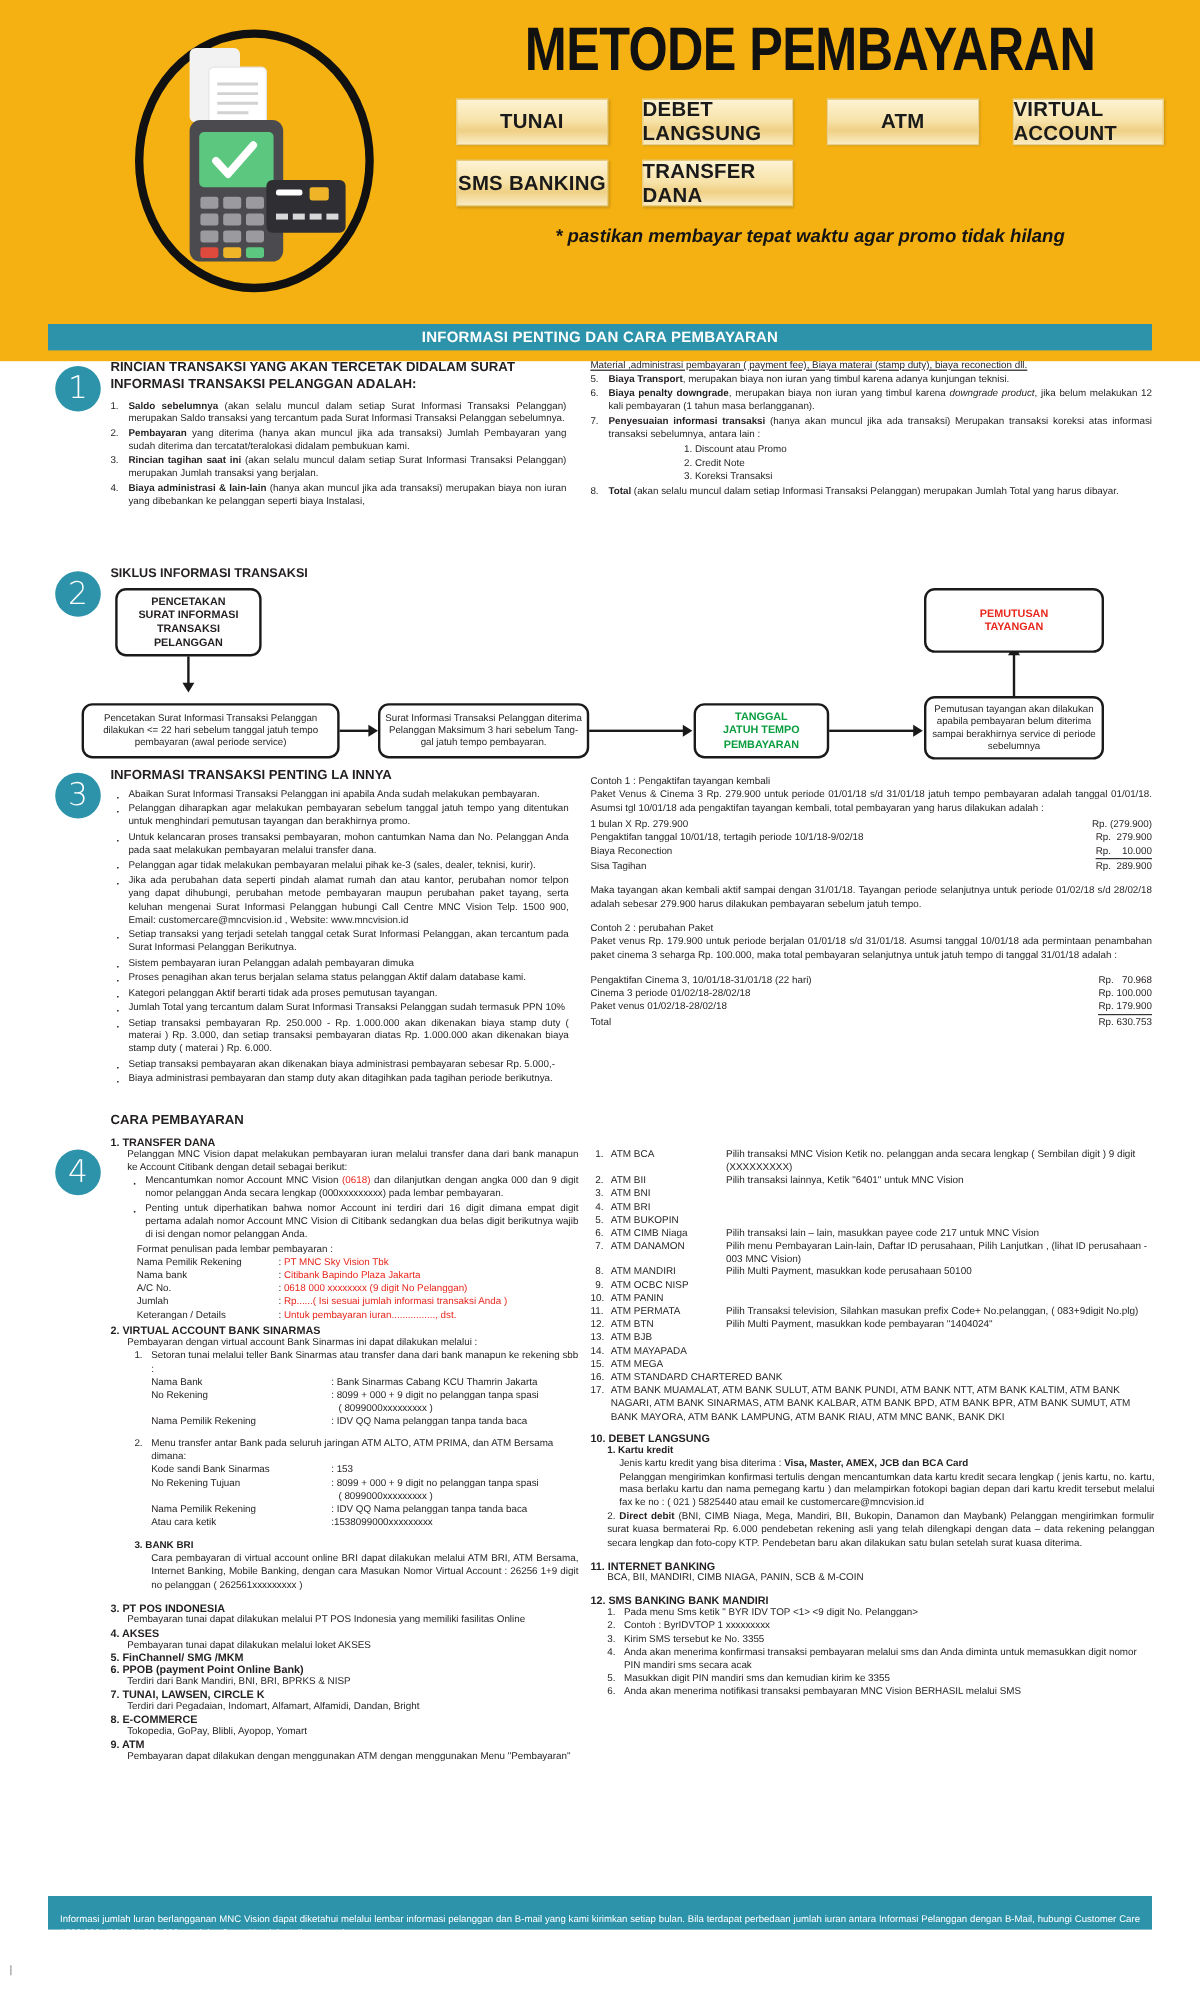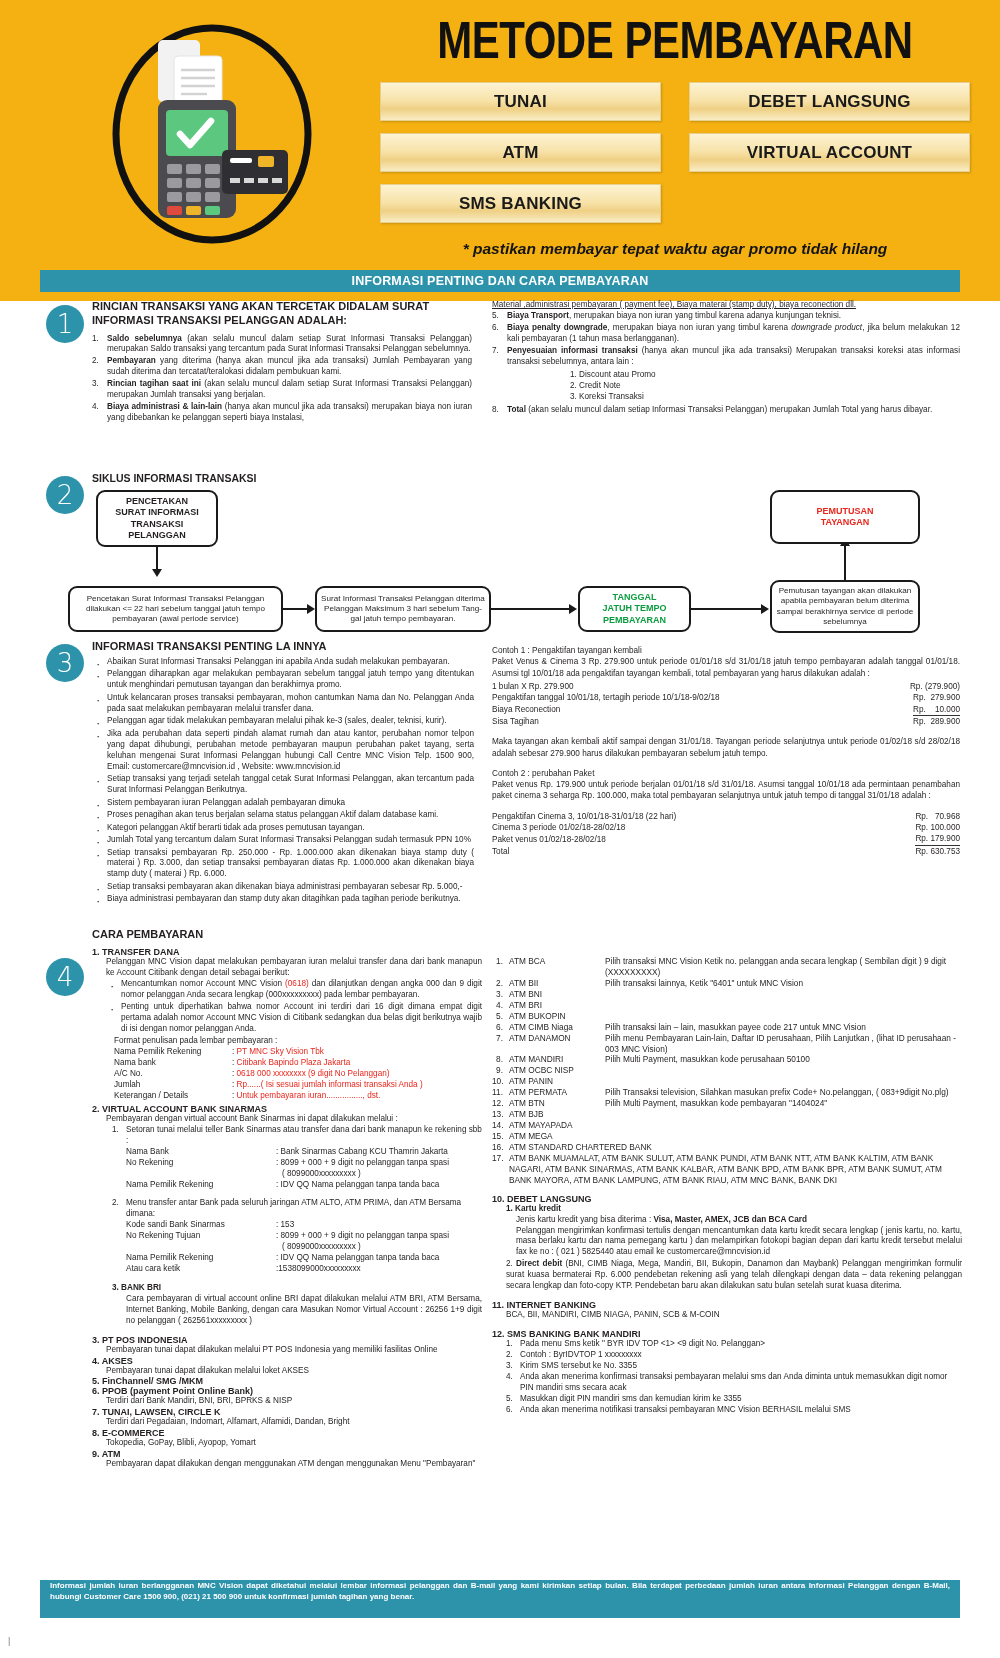--- a/index.html
+++ b/index.html
@@ -16,21 +16,21 @@
   .hero { position: relative; width: 1000px; height: 301px; background: #f5b112; }
   .hero-illus { position: absolute; left: 62px; top: 22px; width: 300px; height: 225px; }
   .hero-right { position: absolute; left: 380px; top: 14px; width: 590px; }
   .hero-title {
     font-size: 42px; font-weight: bold; letter-spacing: -0.5px;
     text-align: center; color: #111; line-height: 1.05;
     font-family: "Liberation Sans", sans-serif;
     transform: scaleY(1.22); transform-origin: top center;
     margin-bottom: 24px;
   }
-  .btn-grid { display: grid; grid-template-columns: 1fr 1fr; gap: 12px 28px; margin-top: 14px;}
+  .btn-grid { display: grid; grid-template-columns: 1fr 1fr 1fr 1fr; gap: 12px 28px; margin-top: 14px;}
   .pay-btn {
     height: 39px; display: flex; align-items: center; justify-content: center;
     background: linear-gradient(to bottom, #fdf3d4 0%, #f7e2a8 48%, #efd085 70%, #f9ecc4 100%);
     border: 1px solid #e7cf8d;
     font-size: 17px; font-weight: bold; color: #1a1a1a; letter-spacing: 0.2px;
     box-shadow: 1px 1px 2px rgba(0,0,0,0.18);
   }
   .hero-note {
     margin-top: 17px; text-align: center; font-style: italic;
     font-size: 15.5px; color: #141414; font-weight: 600;
@@ -88,21 +88,21 @@
   }
   .tri-d { border-left: 5px solid transparent; border-right: 5px solid transparent; border-top: 8px solid #1a1a1a; }
   .tri-r { border-top: 5px solid transparent; border-bottom: 5px solid transparent; border-left: 8px solid #1a1a1a; }
   .tri-u { border-left: 5px solid transparent; border-right: 5px solid transparent; border-bottom: 8px solid #1a1a1a; }
 
   
   #sec3 { position: absolute; left: 0; top: 640px; width: 1000px; }
   #sec3 .badge { left: 46px; top: 4px; }
   #sec3 .colL { position: absolute; left: 92px; top: 0; width: 382px; }
   #sec3 .colR { position: absolute; left: 492px; top: 5px; width: 468px; font-size: 8.2px; line-height: 1.38; }
-  .ex-row { display: flex; justify-content: space-between; align-items: center; }
+  .ex-row { display: flex; justify-content: space-between; }
   .ex-row .amt { white-space: pre; }
   .ul-line { border-bottom: 1px solid #333; }
 
   
   #sec4 { position: absolute; left: 0; top: 928px; width: 1000px; }
   #sec4 .badge { left: 46px; top: 30px; }
   #sec4 .colL { position: absolute; left: 92px; top: 0; width: 390px; }
   #sec4 .colR { position: absolute; left: 492px; top: 28px; width: 470px; }
   .m-head { font-size: 9px; font-weight: bold; }
   .m-item { font-size: 8.2px; line-height: 1.33; }
@@ -114,23 +114,23 @@
   ol.steps > li { position: relative; padding-left: 14px; font-size: 8.2px; line-height: 1.34; }
   ol.steps > li > .mk { position: absolute; left: 0; }
 
   .atm-row { display: flex; font-size: 8.3px; line-height: 1.32; }
   .atm-row .n { width: 17px; flex: none; text-align: right; padding-right: 6px; }
   .atm-row .nm { width: 96px; flex: none; }
   .atm-row .ds { flex: 1; }
 
   
   .footer {
-    position: absolute; left: 40px; top: 1580px; width: 920px; height: 38px;
+    position: absolute; left: 40px; top: 1580px; width: 920px; height: 24px;
     background: #2d93ab; color: #fff; font-size: 8px; line-height: 1.4;
-    padding: 0 10px; text-align: justify; font-weight: bold;
+    padding: 14px 10px; text-align: justify;
   }
   .bottom-mark { position: absolute; left: 8px; top: 1636px; font-size: 9px; color: #777; }
 </style>
 </head>
 <body>
 
 <div class="page">
 
   <div class="hero">
     <div class="hero-illus">
@@ -174,20 +174,21 @@
     </div>
 
     <div class="hero-right">
       <div class="hero-title">METODE PEMBAYARAN</div>
       <div class="btn-grid">
         <div class="pay-btn">TUNAI</div>
         <div class="pay-btn">DEBET LANGSUNG</div>
         <div class="pay-btn">ATM</div>
         <div class="pay-btn">VIRTUAL ACCOUNT</div>
         <div class="pay-btn">SMS BANKING</div>
+        <div class="pay-btn">TRANSFER DANA</div>
       </div>
       <div class="hero-note">* pastikan membayar tepat waktu agar promo tidak hilang</div>
     </div>
   </div>
 
   <div class="banner">INFORMASI PENTING DAN CARA PEMBAYARAN</div>
 
   <div id="sec1">
     <div class="num-badge badge">1</div>
 

